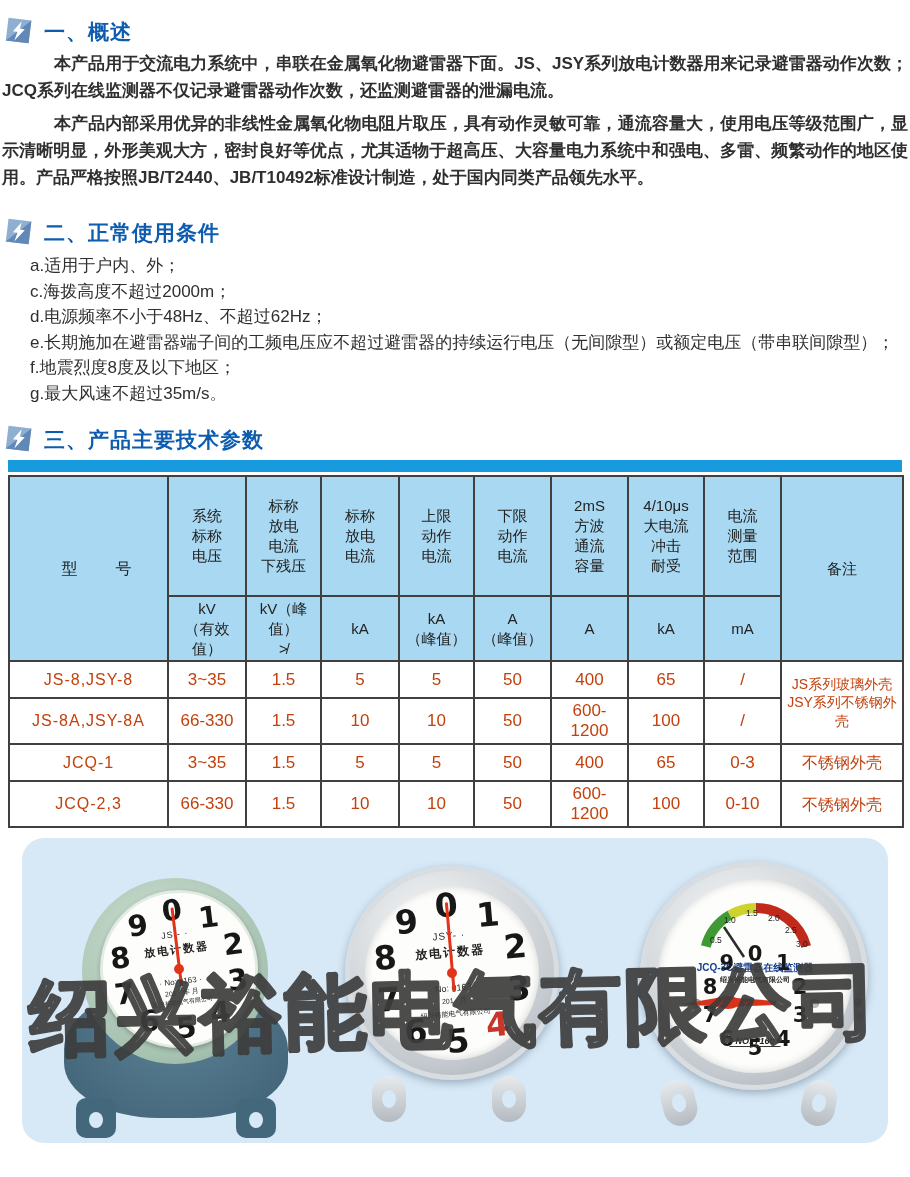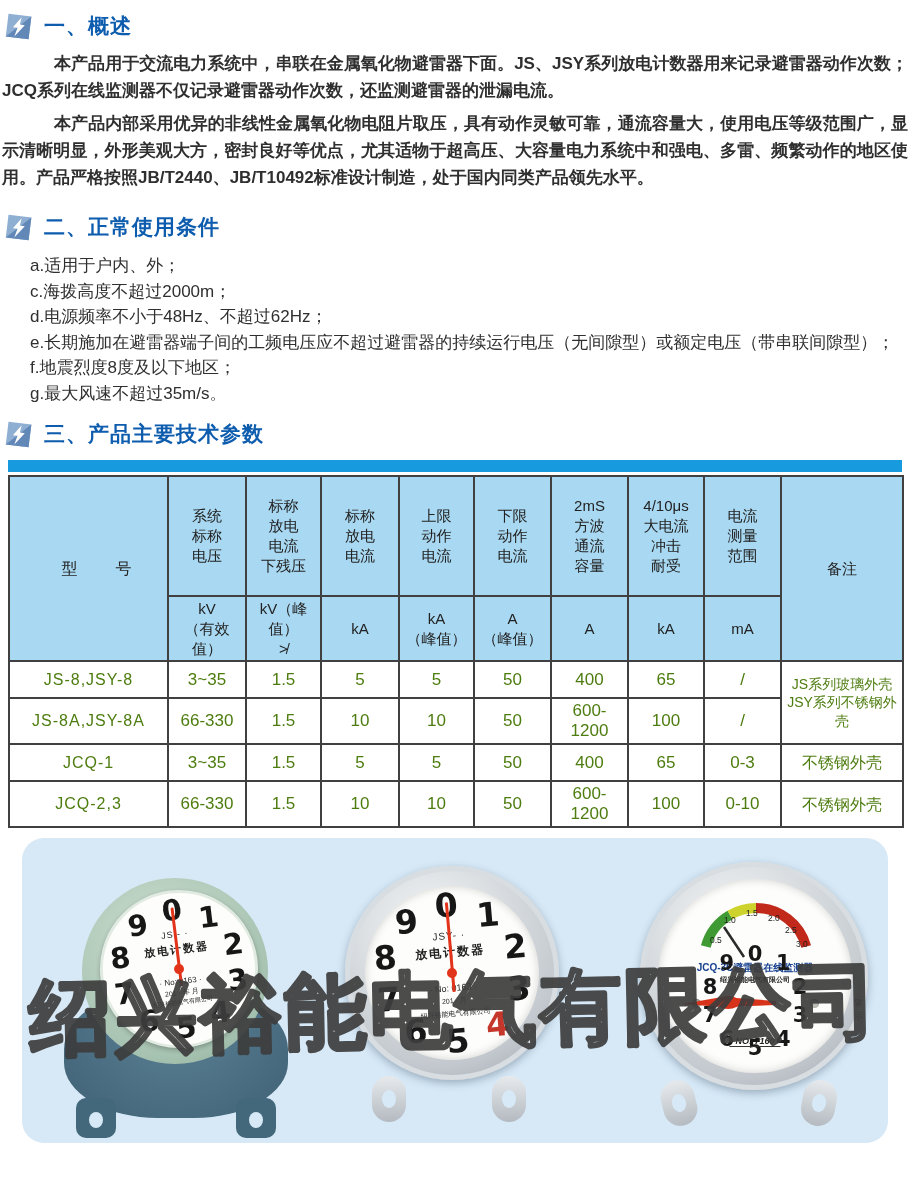--- a/index.html
+++ b/index.html
@@ -3,38 +3,38 @@
 <meta charset="utf-8">
 <style>
   html,body{margin:0;padding:0;background:#ffffff;}
   .page{
     position:relative;width:910px;height:1177px;overflow:hidden;
     background:#ffffff;
     font-family:"Liberation Sans","DejaVu Sans",sans-serif;
     color:#333;
   }
   
-  .sec-head{display:flex;align-items:flex-start;gap:10px;margin:0 0 4px 4px;height:34px;}
+  .sec-head{display:flex;align-items:flex-end;gap:10px;margin:0 0 4px 4px;height:34px;}
   .sec-icon{width:30px;height:30px;flex:0 0 auto;}
   .sec-title{margin:0;font-size:21px;font-weight:bold;color:#0d5cae;letter-spacing:1px;}
   
   .body-p{margin:2px 2px 6px 2px;font-size:17px;line-height:27px;text-indent:52px;color:#2f2f2f;text-align:justify;font-weight:bold;}
   .cond-list{margin:6px 0 14px 0;padding:0;list-style:none;}
   .cond-list li{margin:0 2px 0 30px;font-size:17px;line-height:25.5px;color:#2f2f2f;}
   
   .table-bar{width:894px;height:12px;margin:6px 0 3px 8px;background:#189ade;}
   .params-table{border-collapse:collapse;table-layout:fixed;width:894px;margin:0 0 0 8px;}
   .params-table th,.params-table td{
     border:2px solid #404040;text-align:center;vertical-align:middle;
     white-space:pre-line;padding:2px;overflow:hidden;
   }
   .params-table th{background:#a9d9f2;font-weight:normal;font-size:15px;line-height:1.32;color:#222;}
   .params-table .hrow1 th{height:114px;}
   .params-table .hrow2 th{height:52px;font-size:15px;}
-  .params-table td{background:#fff;font-size:17px;height:31px;color:#4d7c0f;}
+  .params-table td{background:#fff;font-size:17px;height:31px;color:#c2410c;}
   .params-table td.model{font-size:16px;letter-spacing:1px;}
   .params-table td.remark{font-size:14px;line-height:1.35;}
   .params-table td.remark.single{font-size:16px;}
   th.model-h{font-size:16px;letter-spacing:2px;padding-left:20px;}
   
   .photo-panel{
     position:absolute;left:22px;top:838px;width:866px;height:305px;
     background:#d7e9f7;border-radius:22px;overflow:visible;
   }
   .watermark-svg{position:absolute;left:0;top:92px;z-index:30;opacity:.92;pointer-events:none;}

